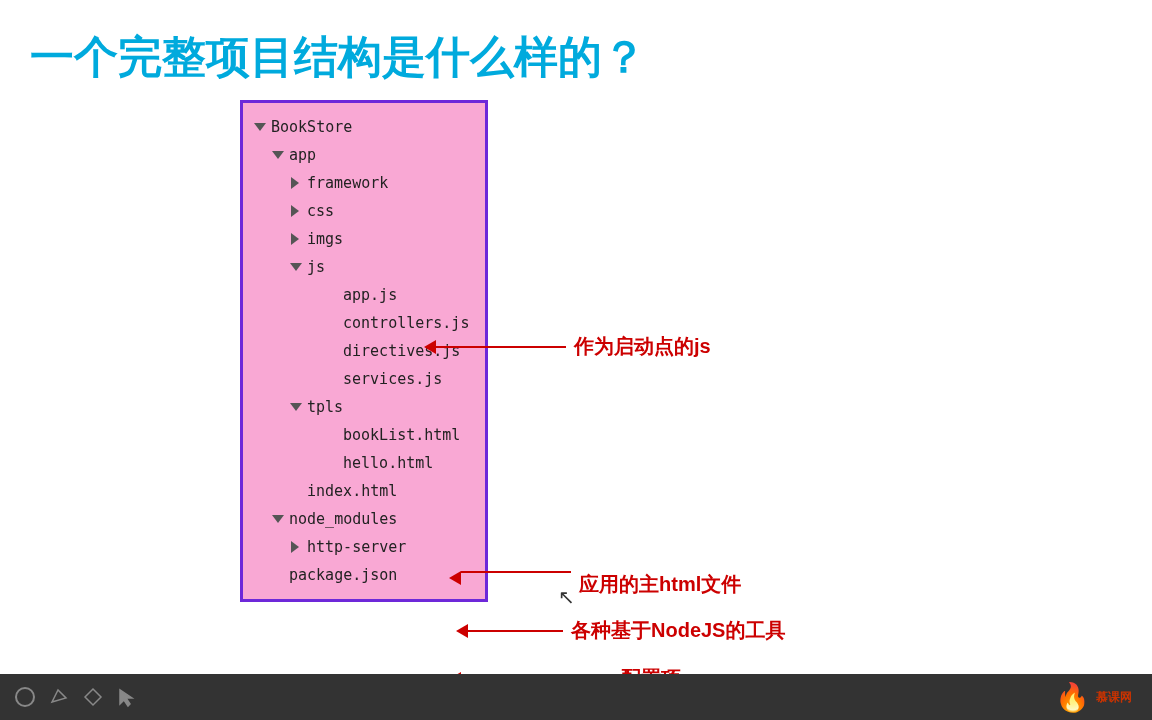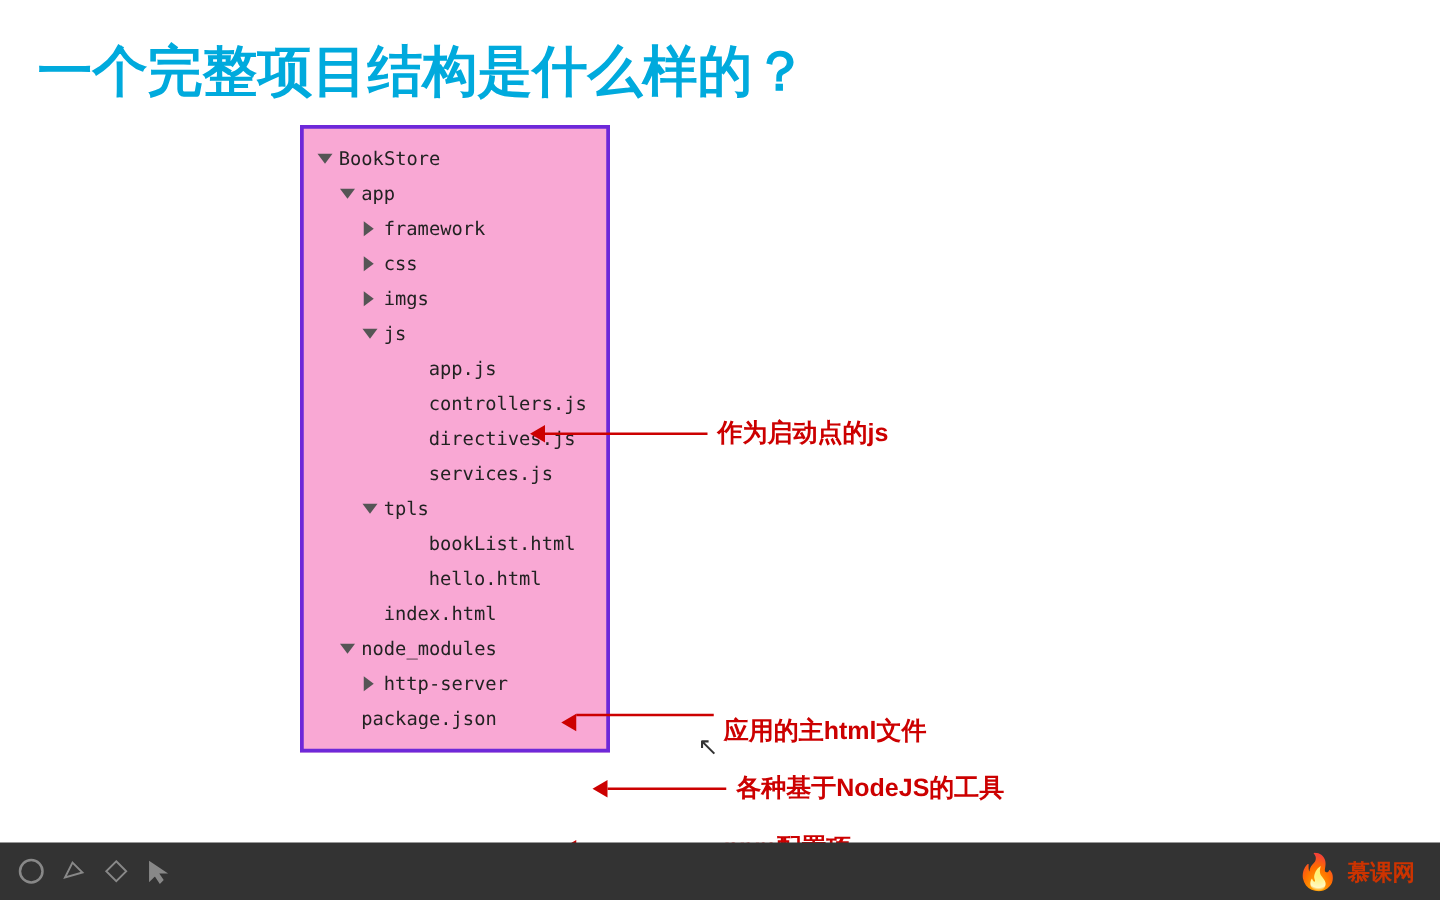--- a/index.html
+++ b/index.html
@@ -151,21 +151,21 @@
       align-items: center;
       gap: 6px;
     }
 
     .logo-flame {
       color: #e05020;
       font-size: 28px;
     }
 
     .logo-text {
-      font-size: 18px;
+      font-size: 12px;
       color: #cc3300;
       font-weight: bold;
       font-family: Arial, sans-serif;
     }
   </style>
 </head>
 <body>
 
 <div class="page-title">一个完整项目结构是什么样的？</div>
 
@@ -281,21 +281,21 @@
   <div class="arrow-line" style="width: 130px;"></div>
   <span class="annotation-text" style="margin-left:8px;">作为启动点的js</span>
 </div>
 
 <div class="annotation" style="top: 571px; left: 449px; align-items: flex-start;">
   <span class="arrow-left-tip"></span>
   <div class="arrow-line" style="width: 110px;"></div>
   <span class="annotation-text" style="margin-left:8px;">应用的主html文件</span>
 </div>
 
-<div class="annotation" style="top: 617px; left: 474px; align-items: center;">
+<div class="annotation" style="top: 617px; left: 456px; align-items: center;">
   <span class="arrow-left-tip"></span>
   <div class="arrow-line" style="width: 95px;"></div>
   <span class="annotation-text" style="margin-left:8px;">各种基于NodeJS的工具</span>
 </div>
 
 <div class="annotation" style="top: 665px; left: 449px; align-items: center;">
   <span class="arrow-left-tip"></span>
   <div class="arrow-line" style="width: 110px;"></div>
   <span class="annotation-text" style="margin-left:8px;">npm配置项</span>
 </div>

